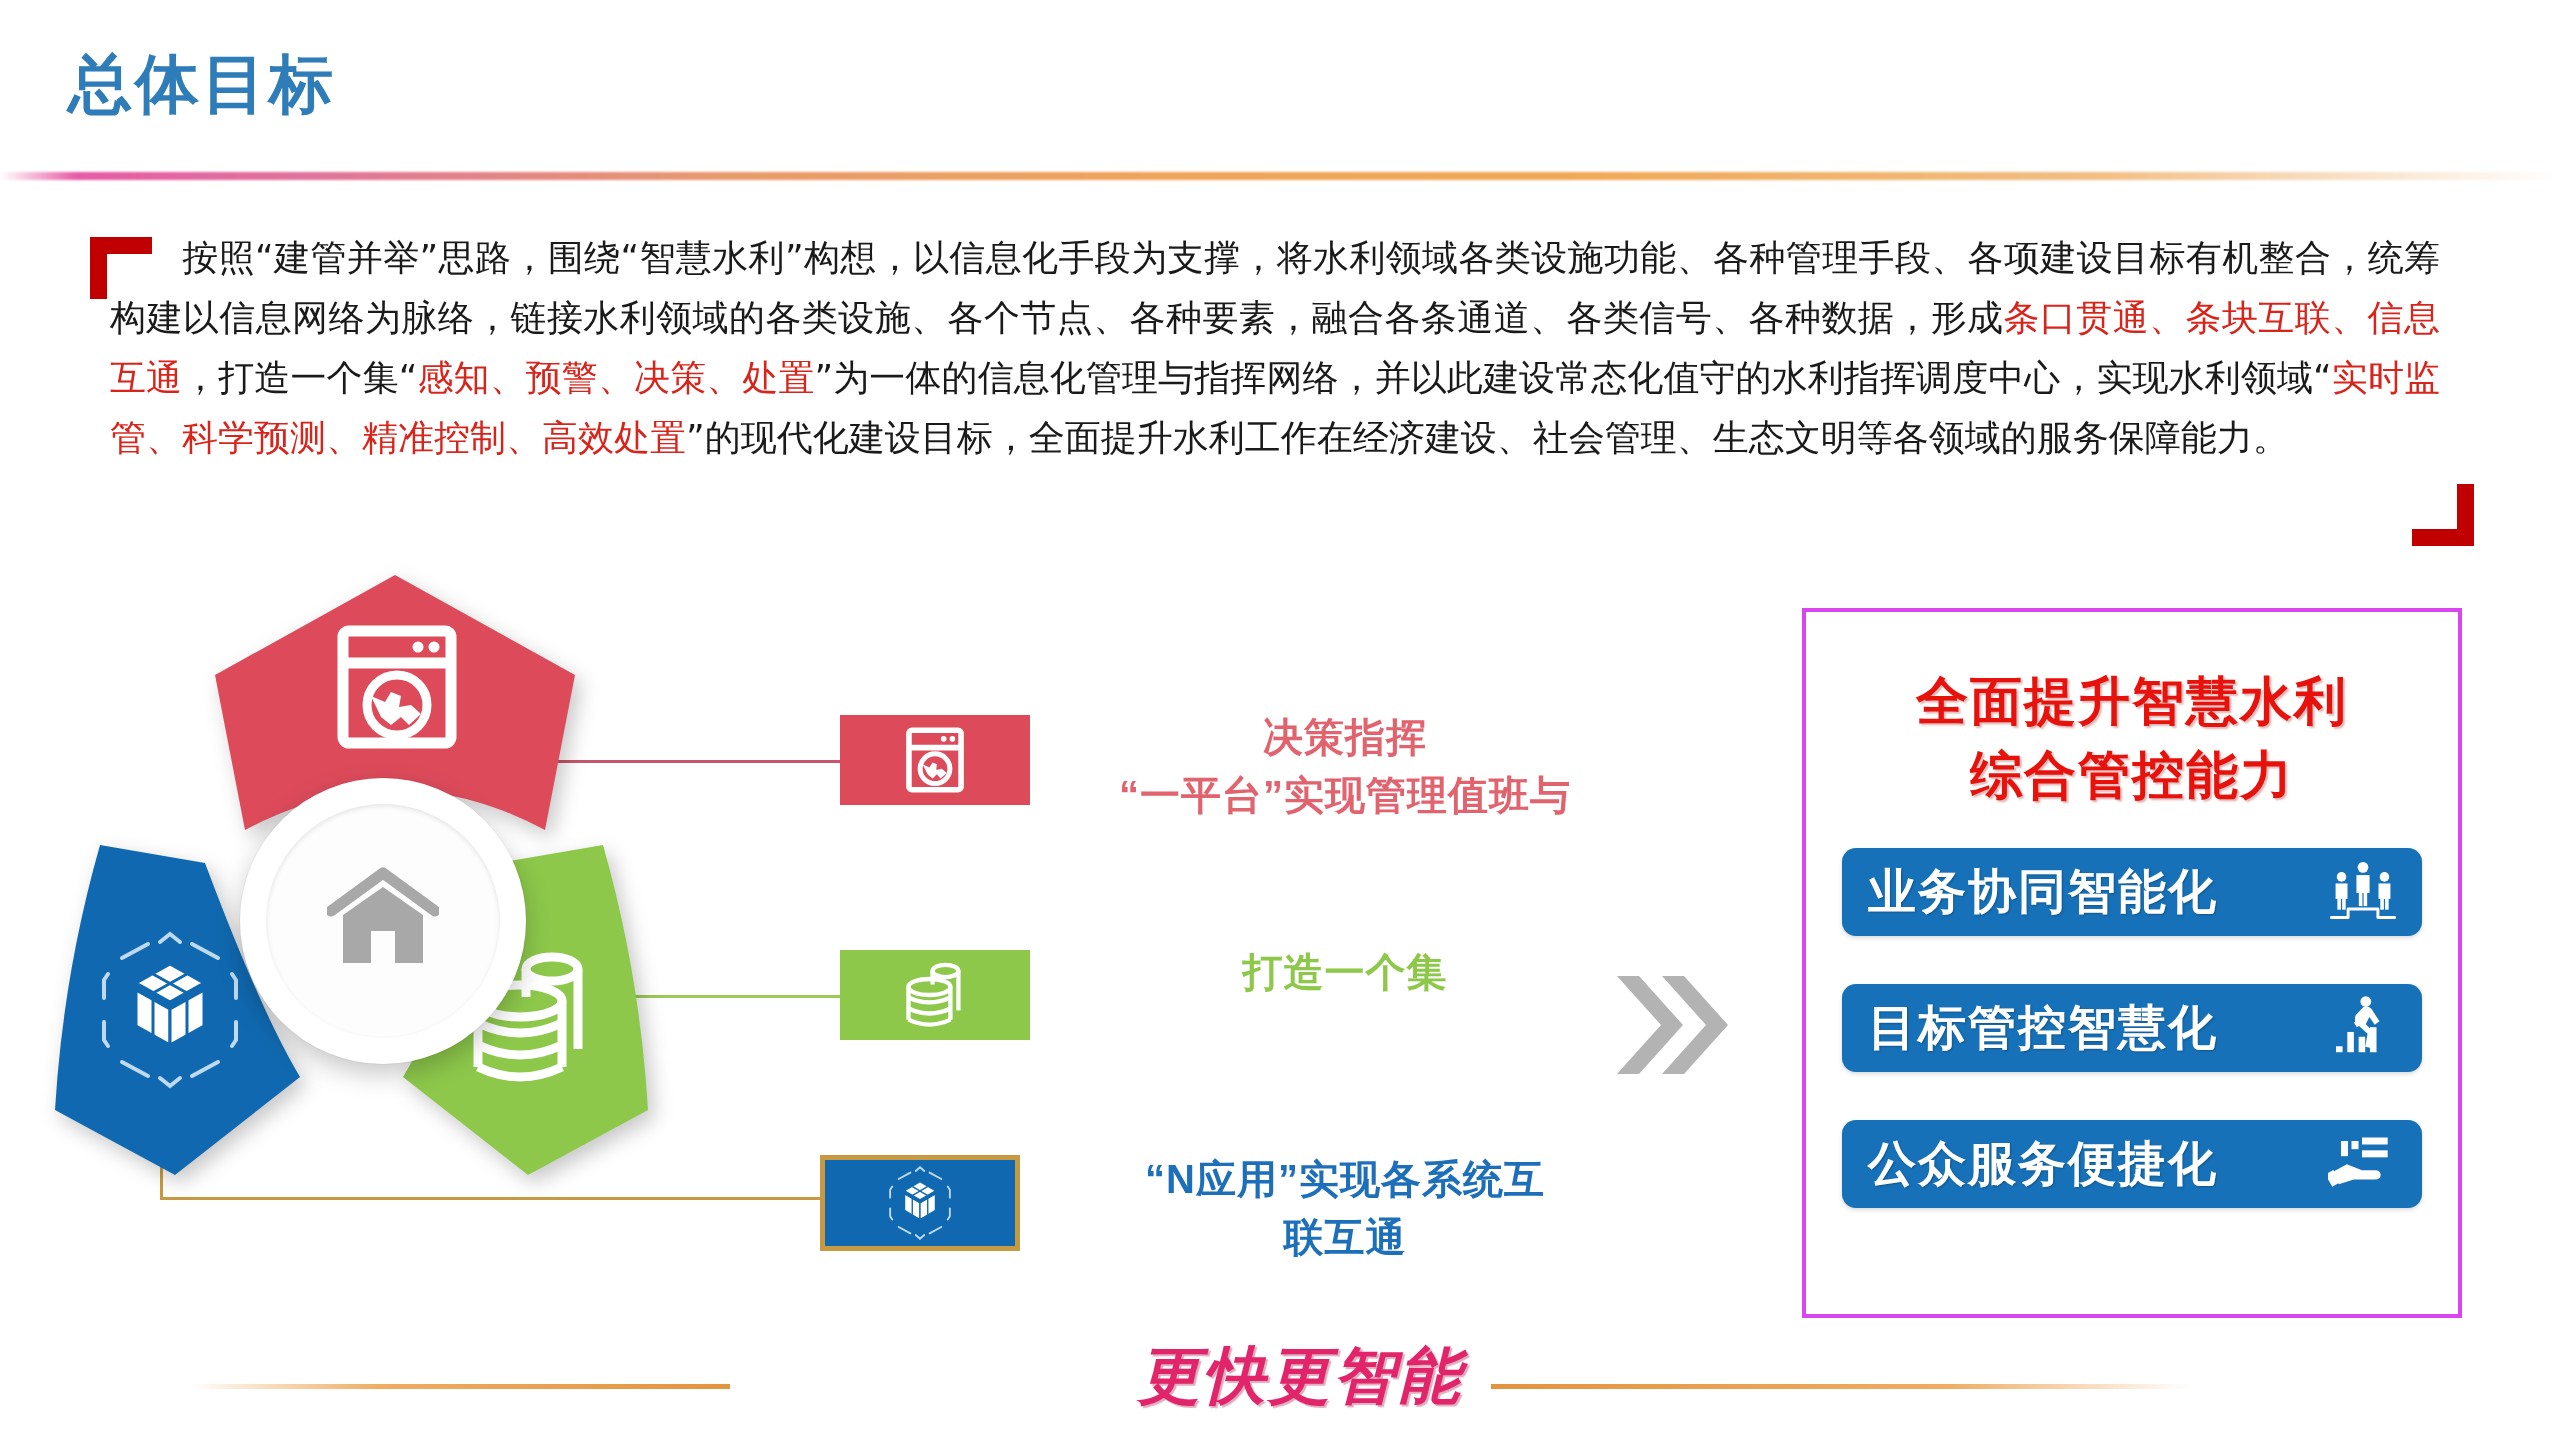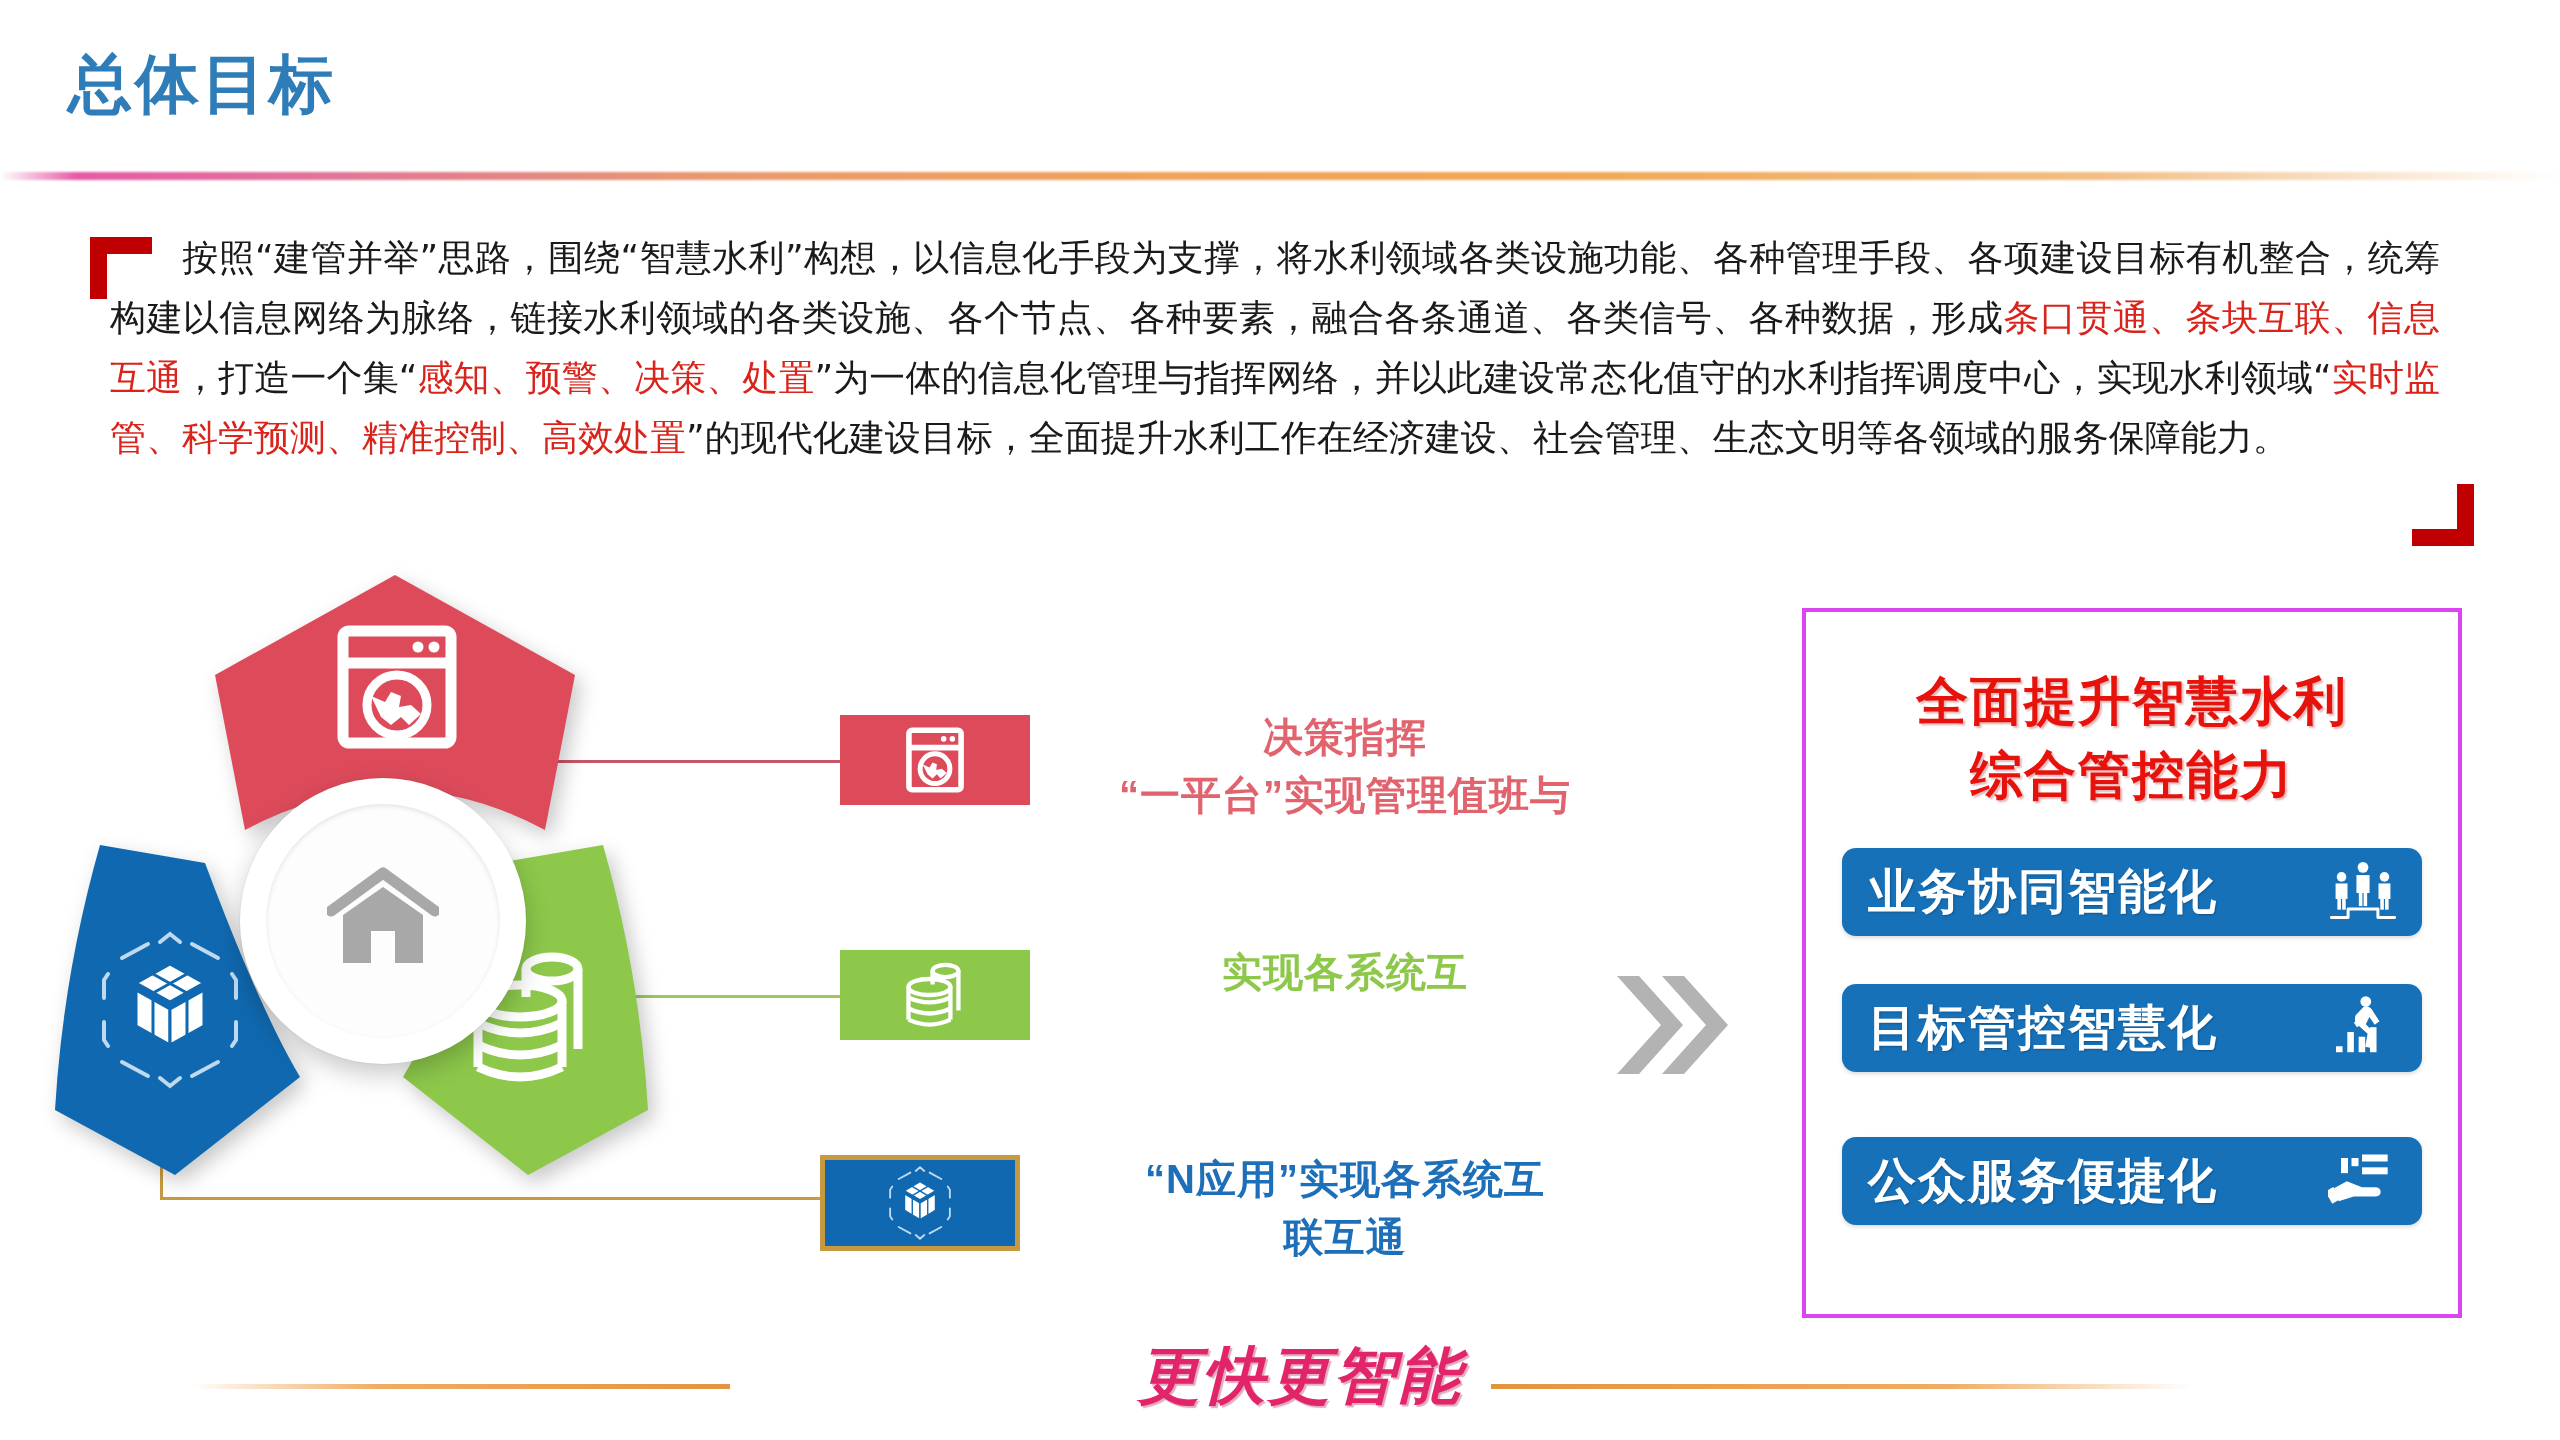--- a/index.html
+++ b/index.html
@@ -103,21 +103,21 @@
     background:#1671B9;display:flex;align-items:center;
     box-shadow:0 2px 4px rgba(0,0,0,.15);
   }
   .panel-pill .pill-label{
     margin-left:26px;color:#fff;font-weight:bold;font-size:48px;letter-spacing:2px;
     text-shadow:1px 1px 2px rgba(0,0,0,.25);
   }
   .panel-pill .pill-icon{position:absolute;right:26px;top:50%;transform:translateY(-50%);}
   #pill-1{margin-top:36px;}
   #pill-2{margin-top:48px;}
-  #pill-3{margin-top:65px;}
+  #pill-3{margin-top:48px;}
 
   
   #footer{position:absolute;left:8px;top:1328px;width:2560px;height:112px;}
   #footer-rule-left{position:absolute;left:182px;top:56px;width:540px;height:5px;
      background:linear-gradient(to right,rgba(255,255,255,0),#EFAC62 35%,#E3943F);}
   #footer-rule-right{position:absolute;left:1483px;top:56px;width:700px;height:5px;
      background:linear-gradient(to left,rgba(255,255,255,0),#EFAC62 35%,#E3943F);}
   #footer-text{position:absolute;left:1130px;top:6px;width:300px;text-align:center;
      font-size:62px;font-weight:bold;font-style:italic;color:#E2256B;letter-spacing:3px;
      text-shadow:2px 2px 1px rgba(160,20,70,.35);white-space:nowrap;}
@@ -292,21 +292,21 @@
       </g>
     </g>
   </svg>
 </div>
 
 <div class="caption" id="cap-red">
   <div>决策指挥</div>
   <div>“一平台”实现管理值班与</div>
 </div>
 <div class="caption" id="cap-green">
-  <div>实现各系统互</div>
+  <div>打造一个集</div>
 </div>
 <div class="caption" id="cap-blue">
   <div>“N应用”实现各系统互</div>
   <div>联互通</div>
 </div>
 
 <div id="chevrons">
   <svg width="115" height="110" viewBox="0 0 115 110" aria-hidden="true">
     <path d="M2 6 L46 55 L2 104 L24 104 L68 55 L24 6 Z" fill="#B3B3B3"></path>
     <path d="M47 6 L91 55 L47 104 L69 104 L113 55 L69 6 Z" fill="#B3B3B3"></path>

